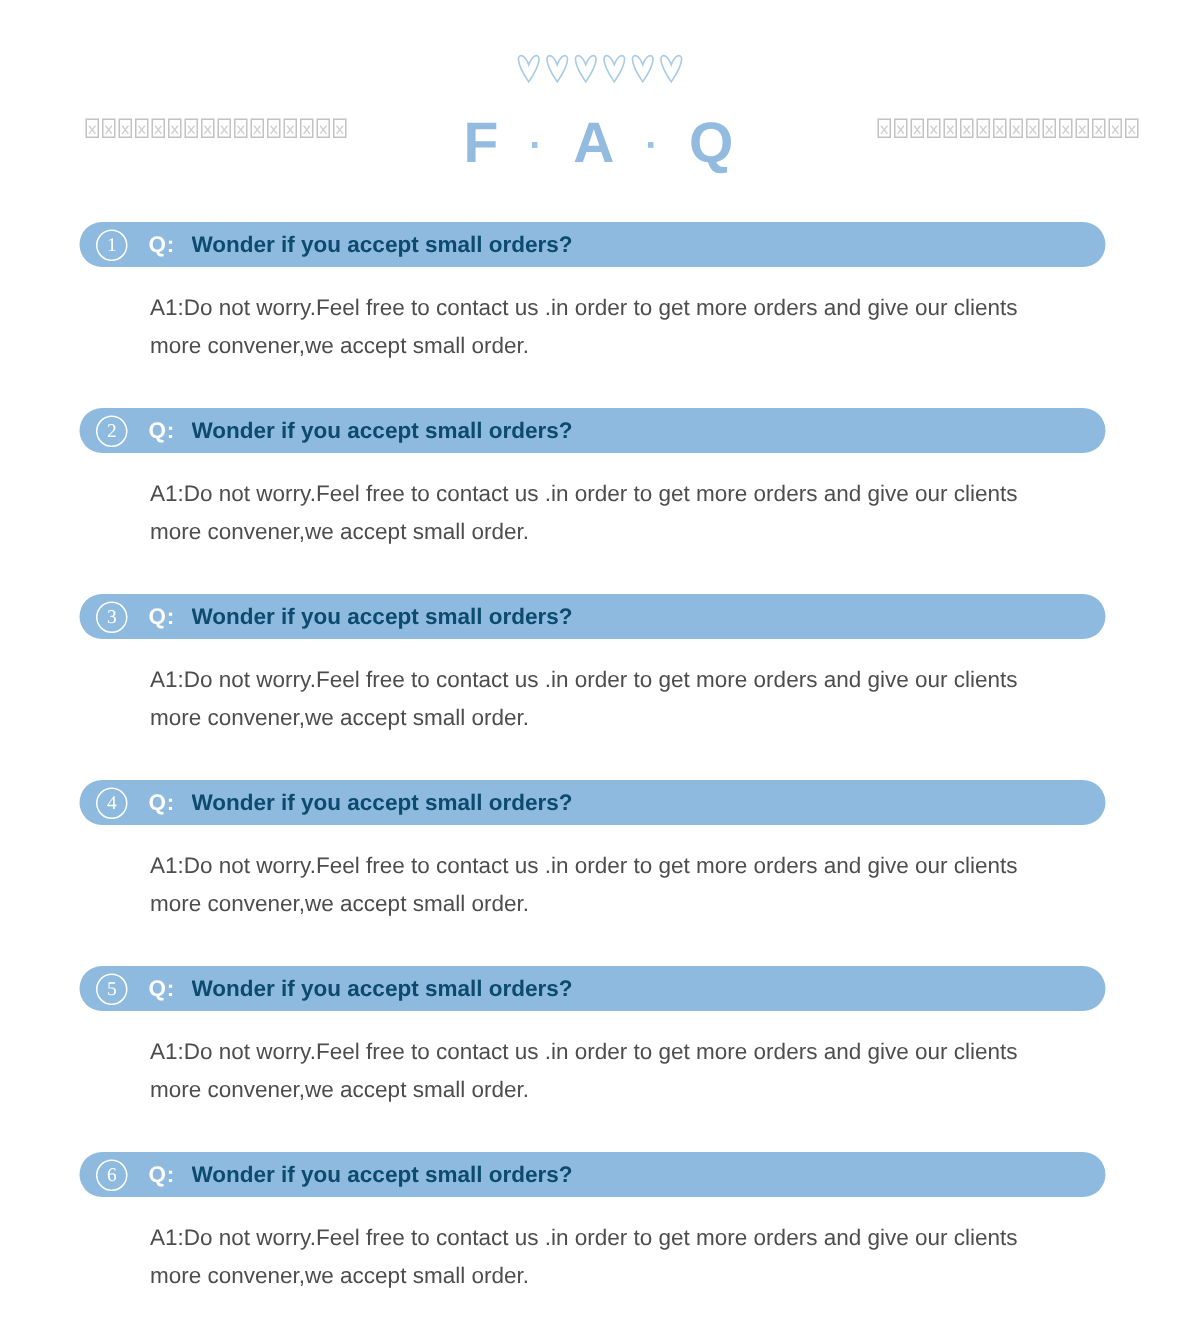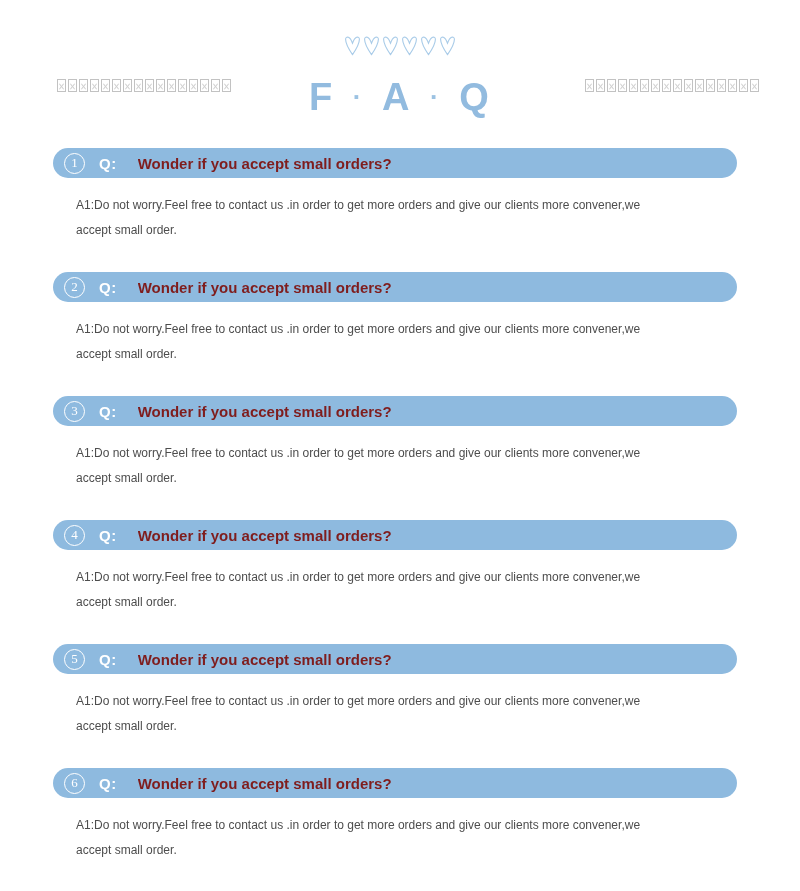--- a/index.html
+++ b/index.html
@@ -136,34 +136,34 @@
     flex: 0 0 auto;
     margin-left: 14px;
     color: #ffffff;
     font-size: 15px;
     font-weight: 700;
     letter-spacing: 0.5px;
   }
 
   .q-text {
     flex: 1 1 auto;
-    margin-left: 21px;
-    color: #7f1d1d;
+    margin-left: 11px;
+    color: #0c4a6e;
     font-size: 15px;
     font-weight: 700;
     white-space: nowrap;
     overflow: hidden;
   }
 
   .a-block {
-    margin-left: 76px;
+    margin-left: 100px;
     margin-right: 70px;
     padding-top: 15px;
     color: #4d4d4d;
-    font-size: 12px;
+    font-size: 15px;
     line-height: 25px;
     max-width: 590px;
   }
 </style>
 </head>
 <body>
 
 <div class="page">
 
   <div class="header">

